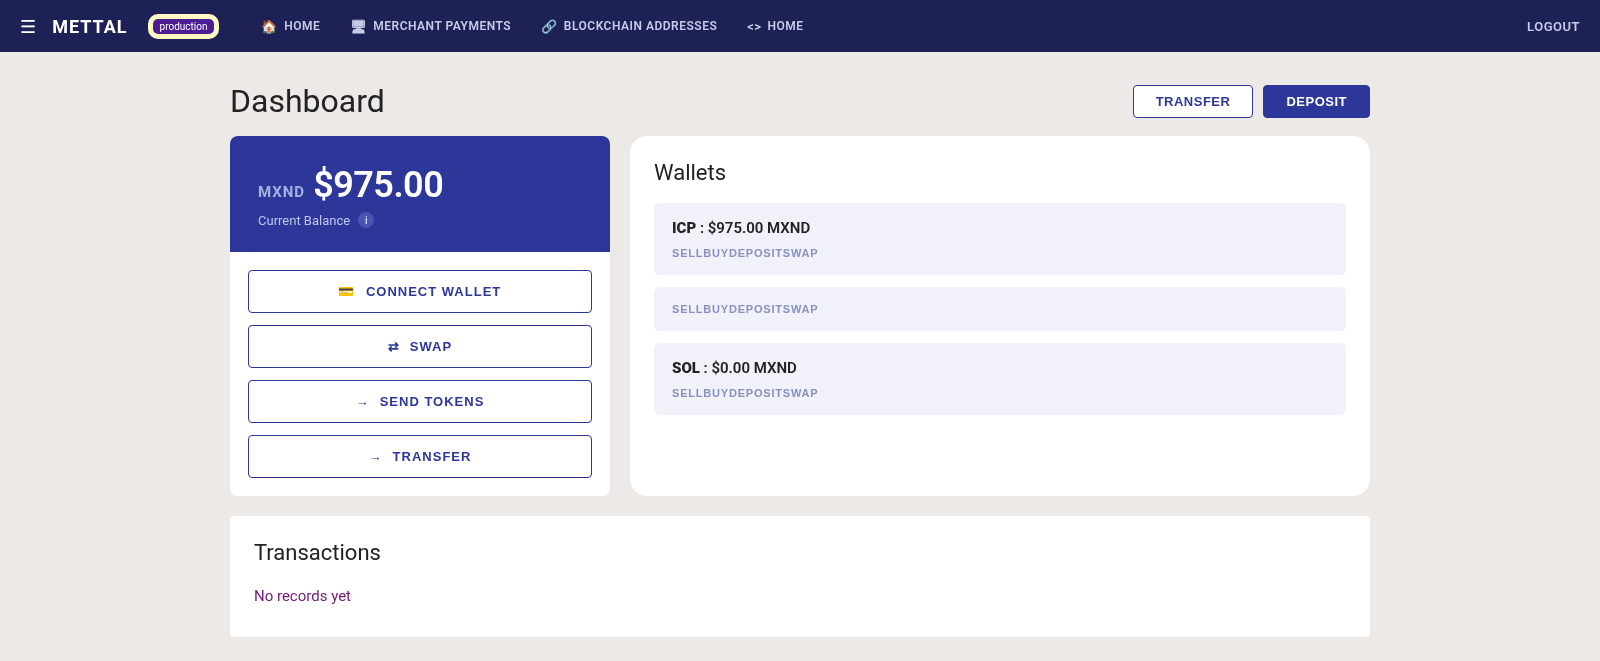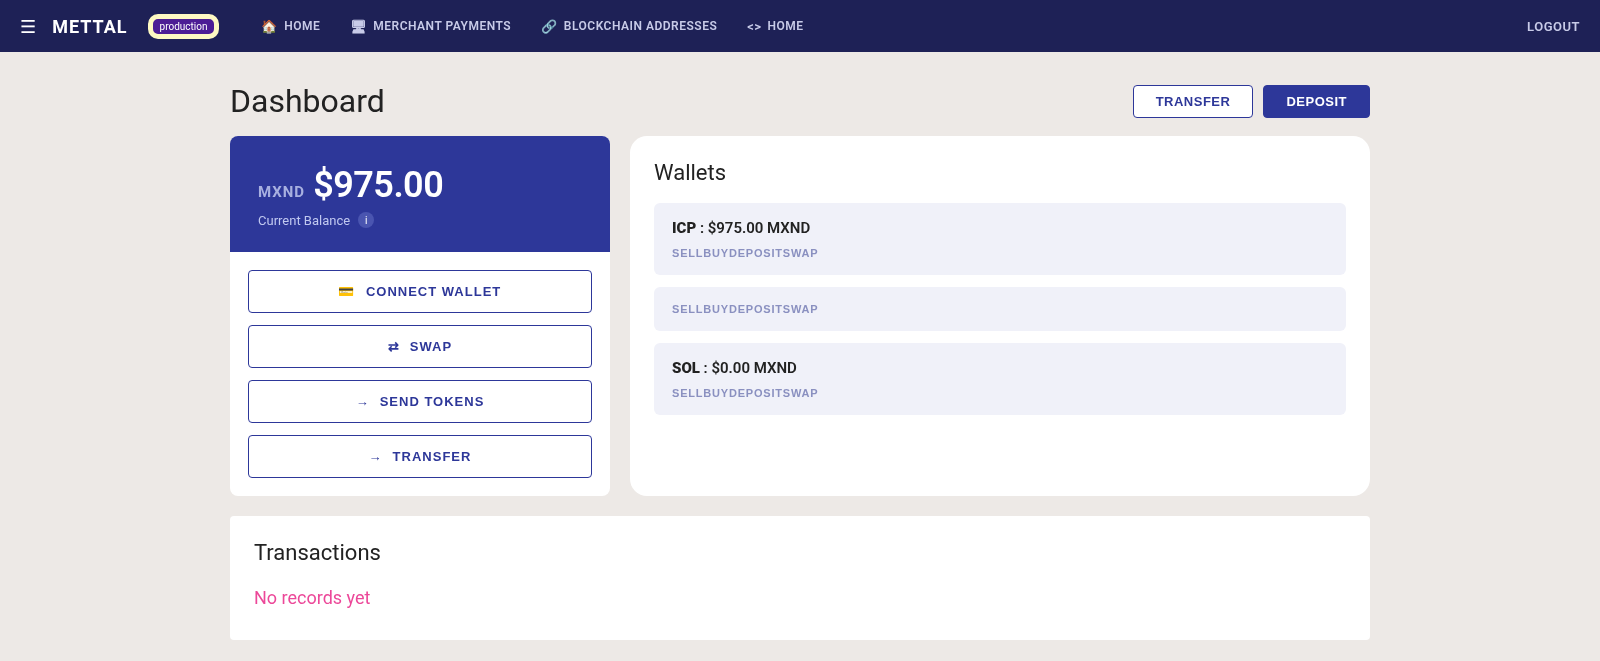--- a/index.html
+++ b/index.html
@@ -240,22 +240,22 @@
       padding: 24px;
       grid-column: 1 / -1;
     }
     .transactions-title {
       font-size: 22px;
       font-weight: 400;
       color: #222;
       margin-bottom: 14px;
     }
     .no-records {
-      color: #ec4899;
-      font-size: 18px;
+      color: #701a75;
+      font-size: 15px;
       padding: 8px 0;
     }
   </style>
 </head>
 <body>
 
 <nav class="navbar">
   <span class="navbar-menu-icon">☰</span>
   <div class="navbar-brand">
     <span class="navbar-brand-name">METTAL</span>

